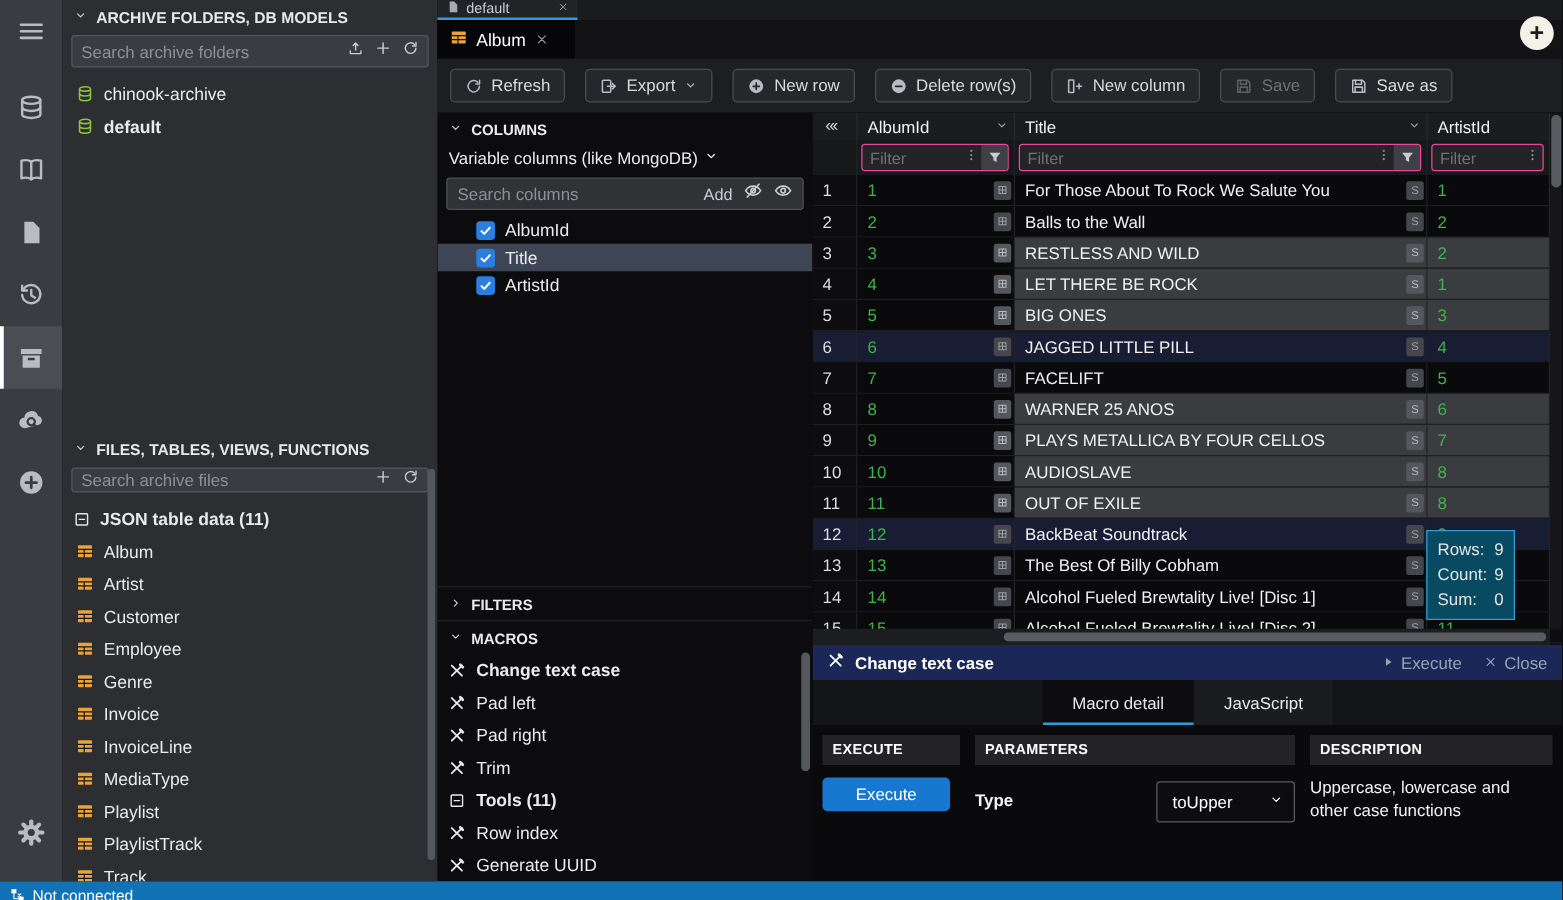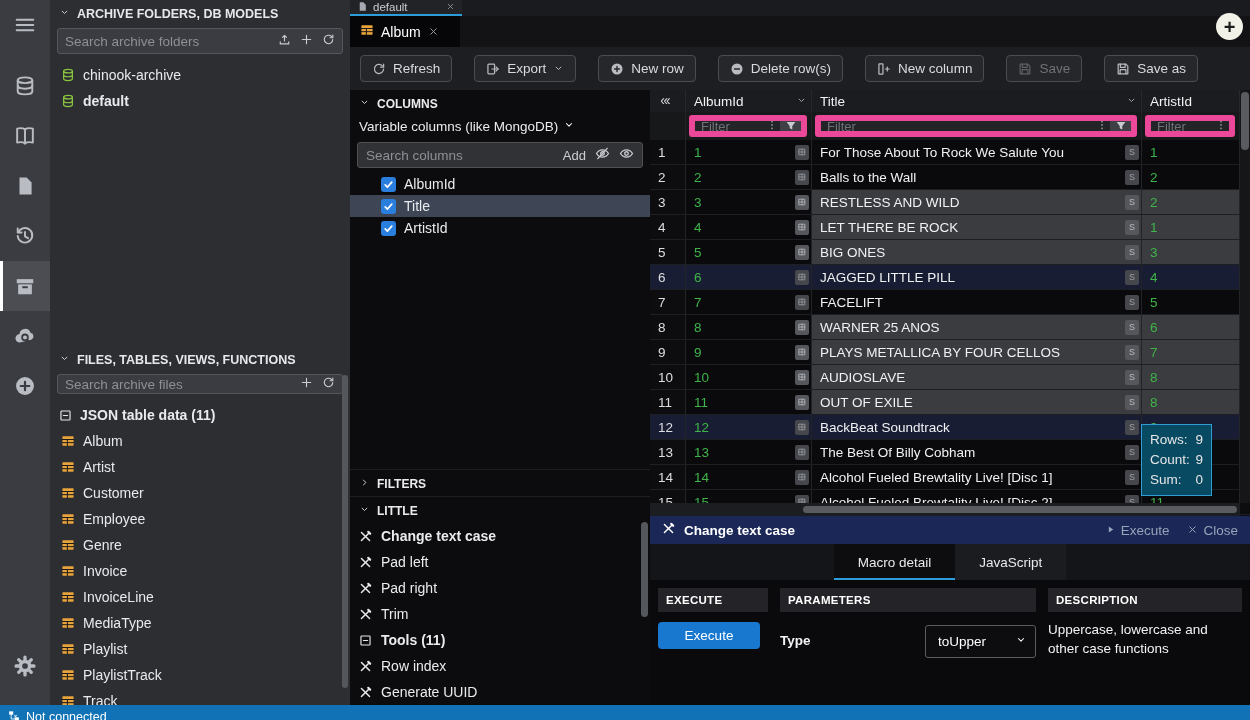--- a/index.html
+++ b/index.html
@@ -32,21 +32,21 @@
   
   .rightregion { flex:1; display:flex; flex-direction:column; position:relative; }
   .tabstrip1 { height:16px; background:#1a1b1e; display:flex; }
   .tab-default { width:112px; background:#222327; border-bottom:2px solid #2d9cdb; display:flex; align-items:center; gap:5px; padding:0 7px; font-size:11.5px; color:#c9ccd1; cursor:pointer; }
   .tab-default .x { margin-left:auto; }
   .tabstrip2 { height:31px; background:#131316; display:flex; }
   .tab-album { width:110px; background:#060608; display:flex; align-items:center; gap:7px; padding:0 10px; font-size:14px; color:#fff; cursor:pointer; }
   .newtab-btn { position:absolute; top:13px; right:7px; width:27px; height:27px; border-radius:50%; background:#f2f2e8; color:#1c1c1c;
     font-size:20px; font-weight:bold; display:flex; align-items:center; justify-content:center; z-index:6; cursor:pointer; line-height:1; }
 
-  .toolbar { height:43px; background:#1d1e21; display:flex; align-items:center; gap:22px; padding:0 10px; flex:none; }
+  .toolbar { height:43px; background:#1d1e21; display:flex; align-items:center; gap:16px; padding:0 10px; flex:none; }
   .tbtn { display:flex; align-items:center; gap:7px; height:27px; padding:0 11px; background:#26272b; border:1px solid #4b4c51;
     border-radius:4px; color:#d9dadd; font-size:13.5px; cursor:pointer; white-space:nowrap; }
   .tbtn .svg { color:#b9bbc0; }
   .tbtn.disabled { color:#6f7175; }
   .tbtn.disabled .svg { color:#5e6064; }
 
   .mainrow { flex:1; display:flex; overflow:hidden; }
 
   
   .midpanel { width:300px; background:#0c0c0e; color:#eaebee; display:flex; flex-direction:column; position:relative; flex:none; overflow:hidden; }
@@ -70,21 +70,21 @@
   
   .gridcol { flex:1; display:flex; flex-direction:column; overflow:hidden; }
   .gridpanel { flex:1; position:relative; display:flex; flex-direction:column; background:#0d0d0f; overflow:hidden; }
   .grid-header { height:22px; display:flex; background:#1b1c1f; color:#f2f2f4; font-size:13.5px; flex:none; }
   .gh-cell { display:flex; align-items:center; padding:0 4px 0 8px; border-right:1px solid #27282c; }
   .gh-cell .chev { margin-left:auto; color:#9fa2a7; }
   .gh-num { width:36px; justify-content:center; color:#d0d3d8; font-size:14px; letter-spacing:-2px; padding:0 6px 2px 0; }
   .filter-row { height:28px; display:flex; background:#17181a; flex:none; }
   .fl-num { width:36px; border-right:1px solid #222327; }
   .fl-cell { padding:3px 4px 3px 3px; border-right:1px solid #222327; display:flex; }
-  .fl-box { flex:1; background:#232427; border:6px solid #ec4899; border-radius:3px; display:flex; align-items:center; overflow:hidden; }
+  .fl-box { flex:1; background:#232427; border:1px solid #ec4899; border-radius:3px; display:flex; align-items:center; overflow:hidden; }
   .fl-box input { flex:1; min-width:0; background:transparent; border:none; outline:none; color:#cfd1d5; font-size:13px; padding:0 6px; }
   .fl-box input::placeholder { color:#707277; }
   .fl-dots { color:#8b8d92; flex:none; padding:0 2px; }
   .fl-funnel { width:21px; align-self:stretch; background:#3f4045; display:flex; align-items:center; justify-content:center; color:#c9cbd0; flex:none; }
 
   .rows { flex:1; position:relative; overflow:hidden; }
   .grow { height:25px; display:flex; border-bottom:1px solid #1e1f22; }
   .gcell { display:flex; align-items:center; padding:0 2px 0 8px; border-right:1px solid #232428; font-size:13.5px; overflow:hidden; white-space:nowrap; }
   .gnum { width:36px; color:#dcdee2; background:#0d0d0f; }
   .gc-album { width:126px; }
@@ -497,21 +497,21 @@
         <div class="mp-header mp-sec">
           <span id="ic-filters-chev"><svg class="svg" width="11" height="11" viewBox="0 0 16 16" fill="none" stroke="currentColor" stroke-width="1.4" stroke-linecap="round" stroke-linejoin="round" style="color:#cfd2d7">
                 <polyline points="6.5,4.5 10,8 6.5,11.5"></polyline>
               </svg></span>
           <span>FILTERS</span>
         </div>
         <div class="mp-header mp-sec">
           <span id="ic-macros-chev"><svg class="svg" width="11" height="11" viewBox="0 0 16 16" fill="none" stroke="currentColor" stroke-width="1.4" stroke-linecap="round" stroke-linejoin="round" style="color:#cfd2d7">
                 <polyline points="4.5,6 8,9.5 11.5,6"></polyline>
               </svg></span>
-          <span>LITTLE</span>
+          <span>MACROS</span>
         </div>
         <div class="macro-list" id="macro-list">
             <div class="macro-item">
               <svg class="svg" width="13" height="13" viewBox="0 0 16 16" fill="none" stroke="currentColor" stroke-width="1.4" stroke-linecap="round" stroke-linejoin="round" style="color:#e8e9ec">
                 <path d="M3 13 13 3" stroke-width="1.8"></path>
                 <path d="M3 3l10 10" stroke-width="1.8"></path>
                 <path d="M11.3 2.2l2.5 2.5" stroke-width="2.6"></path>
               </svg>
               <span class="b">Change text case</span>
             </div>

